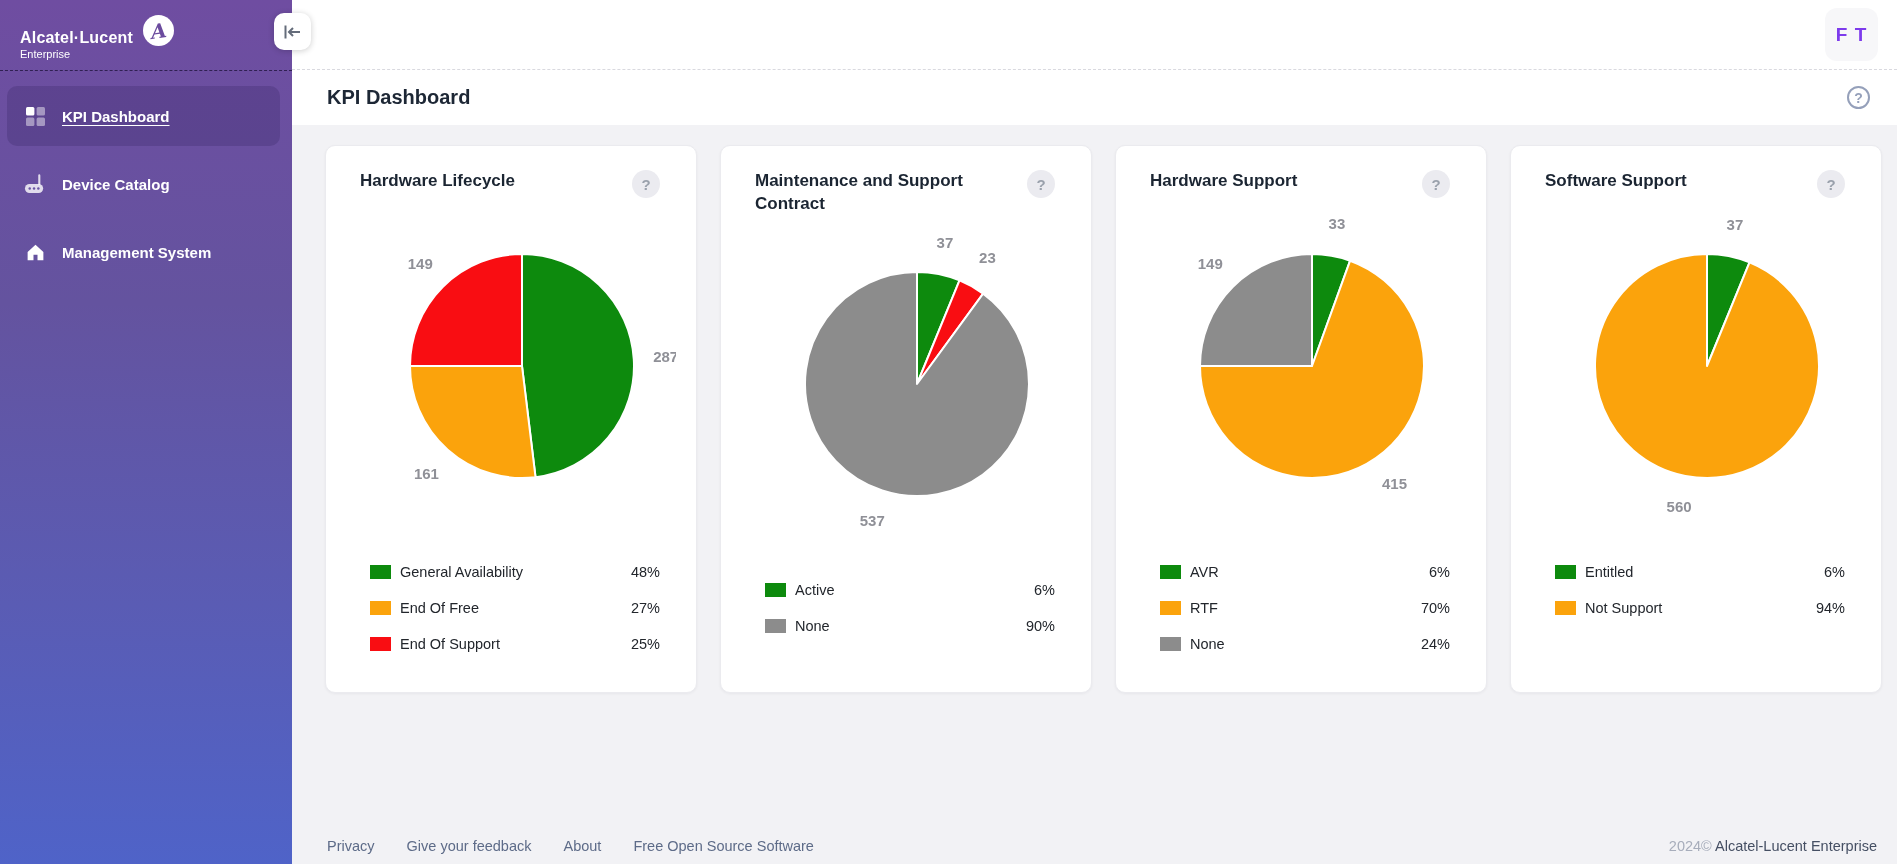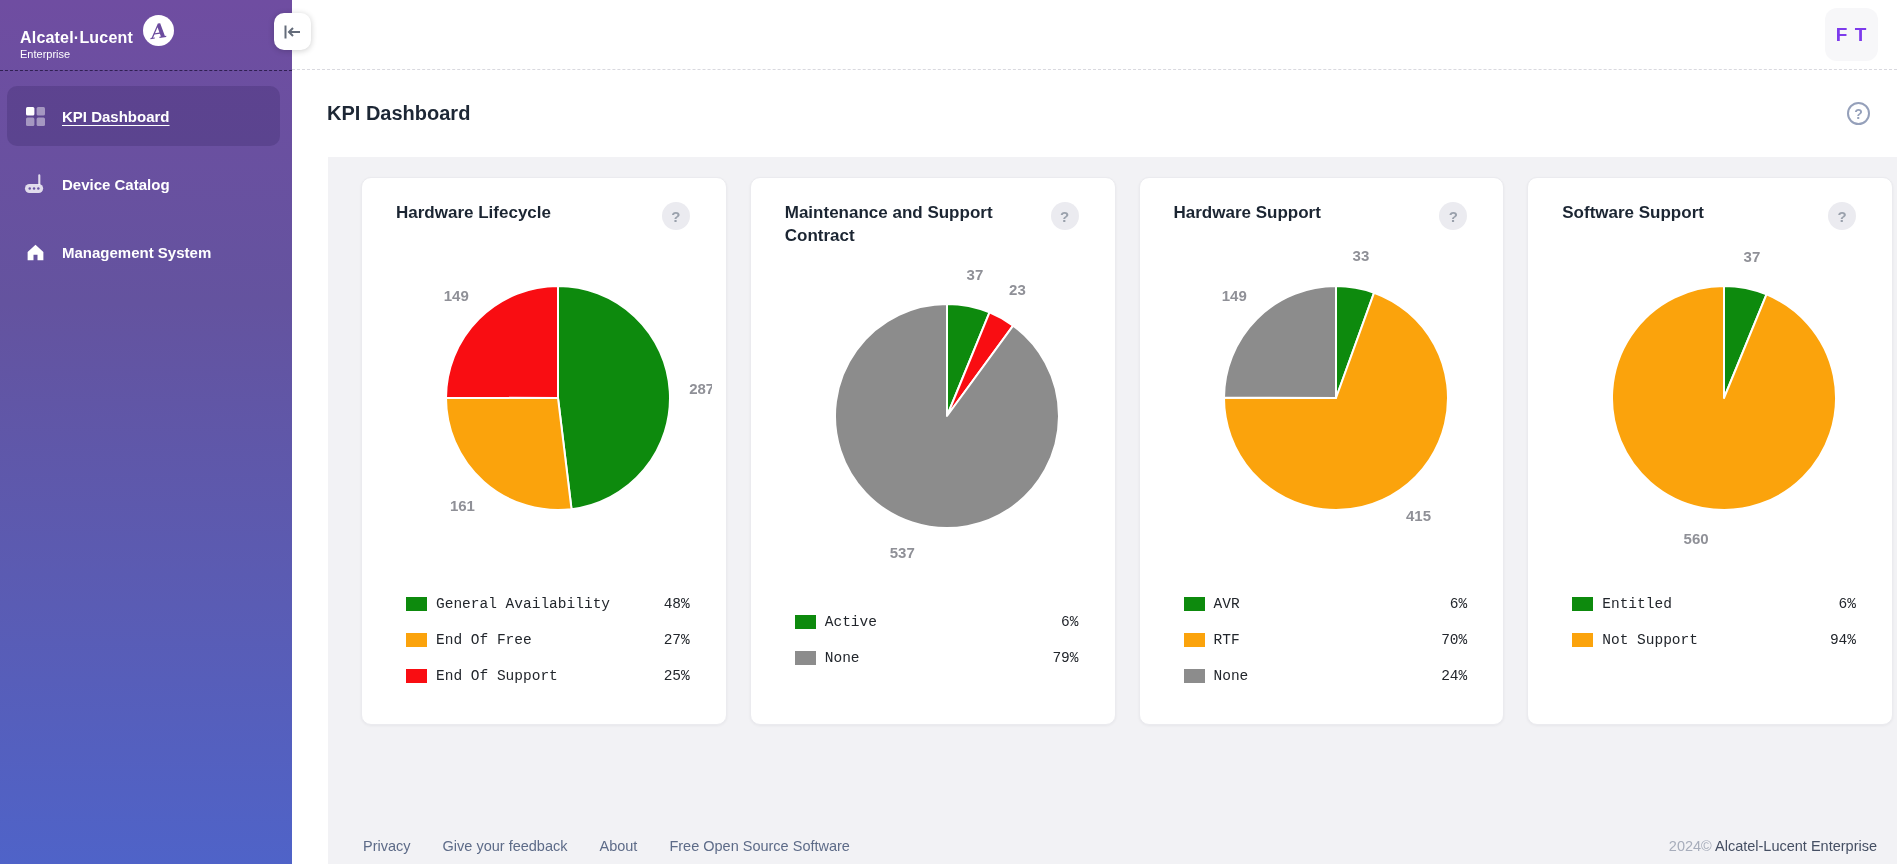--- a/index.html
+++ b/index.html
@@ -29,52 +29,52 @@
   .nav-item .nav-label { font-size:15px; font-weight:700; }
   .nav-item.active .nav-label { text-decoration:underline; text-underline-offset:3px; }
   .nav-icon { width:22px; height:22px; display:flex; align-items:center; justify-content:center; }
 
   
   .collapse-btn { position:absolute; left:274px; top:13px; width:37px; height:37px;
     background:#fff; border:none; border-radius:10px; z-index:10; cursor:pointer;
     box-shadow:0 1px 6px rgba(0,0,0,.2); display:flex; align-items:center; justify-content:center; }
 
   
-  .main { flex:1; display:flex; flex-direction:column; min-width:0;gap:16px; }
+  .main { flex:1; display:flex; flex-direction:column; min-width:0; }
   .topbar { position:relative; height:70px; background:#fff;
     border-bottom:1.5px dashed #d9d9df; flex:0 0 70px; }
   .avatar { position:absolute; right:19px; top:8px; width:53px; height:53px;
     background:#f7f7f9; border-radius:12px; display:flex; align-items:center;
     justify-content:center; color:#7d3bec; font-size:19px; font-weight:700;
     letter-spacing:1px; cursor:pointer; }
   .page-header { height:55px; flex:0 0 55px; background:#fff; display:flex;
     align-items:center; justify-content:space-between; padding:0 27px 0 35px; }
   .page-title { font-size:20px; font-weight:700; color:#1d2735; }
   .header-help { width:23px; height:23px; border-radius:50%;
     border:2px solid #95a0ba; color:#95a0ba; font-size:14px; font-weight:700;
     display:flex; align-items:center; justify-content:center; cursor:pointer; }
 
-  .content { position:relative; flex:1; background:#f2f2f5; padding:20px 4px 0 33px;margin-left:36px; }
+  .content { position:relative; flex:1; background:#f2f2f5; padding:20px 10px 0 33px; }
   .cards { display:flex; gap:23px; }
 
   
   .card { width:372px; height:548px; background:#fff; border:1px solid #ebebef;
     border-radius:10px; box-shadow:0 1px 3px rgba(20,20,40,.05);
     padding:24px 36px 24px 34px; overflow:hidden; }
   .card-head { display:flex; justify-content:space-between; align-items:flex-start; }
   .card-title { font-size:17px; font-weight:700; color:#1b2532; line-height:1.35;
     max-width:235px; }
   .card-help { width:28px; height:28px; border-radius:50%; background:#ebebf0;
     color:#9aa1ac; font-size:15px; font-weight:700; display:flex; align-items:center;
     justify-content:center; cursor:pointer; flex:0 0 28px; }
   .pie-svg { display:block; margin-top:8px; }
   .pie-label { font-family:"Liberation Sans", sans-serif; font-size:15px;
     font-weight:700; fill:#8f9097; }
   .legend { margin-top:30px; }
-  .legend-row { display:flex; align-items:center; height:36px;font-family:Liberation Mono, monospace; }
+  .legend-row { display:flex; align-items:center; height:36px; }
   .swatch { width:21px; height:14px; margin:0 9px 0 10px; flex:0 0 21px; }
   .legend-label { font-size:14.5px; color:#22262c; flex:1; }
   .legend-pct { font-size:14.5px; color:#22262c; }
 
   
   .footer { position:absolute; left:35px; right:20px; bottom:10px;
     display:flex; align-items:center; justify-content:space-between; }
   .footer-links { display:flex; gap:32px;justify-content:space-between; }
   .footer-link { font-size:14.5px; color:#5d6b88; cursor:pointer; }
   .copyright { font-size:14.5px; }
@@ -197,21 +197,21 @@
             </svg>
             <div class="legend">
               <div class="legend-row">
                 <span class="swatch" style="background: rgb(13, 138, 13);"></span>
                 <span class="legend-label">Active</span>
                 <span class="legend-pct">6%</span>
               </div>
               <div class="legend-row">
                 <span class="swatch" style="background: rgb(140, 140, 140);"></span>
                 <span class="legend-label">None</span>
-                <span class="legend-pct">79%</span>
+                <span class="legend-pct">90%</span>
               </div>
             </div>
           </div>
           <div class="card">
             <div class="card-head">
               <div class="card-title">Hardware Support</div>
               <div class="card-help">?</div>
             </div>
             <svg class="pie-svg" width="316" height="318" viewBox="0 0 316 318">
               <path d="M 162 160 L 162.00 48.00 A 112 112 0 0 1 200.12 54.69 Z" fill="#0d8a0d" stroke="#fff" stroke-width="2" stroke-linejoin="round"></path>

